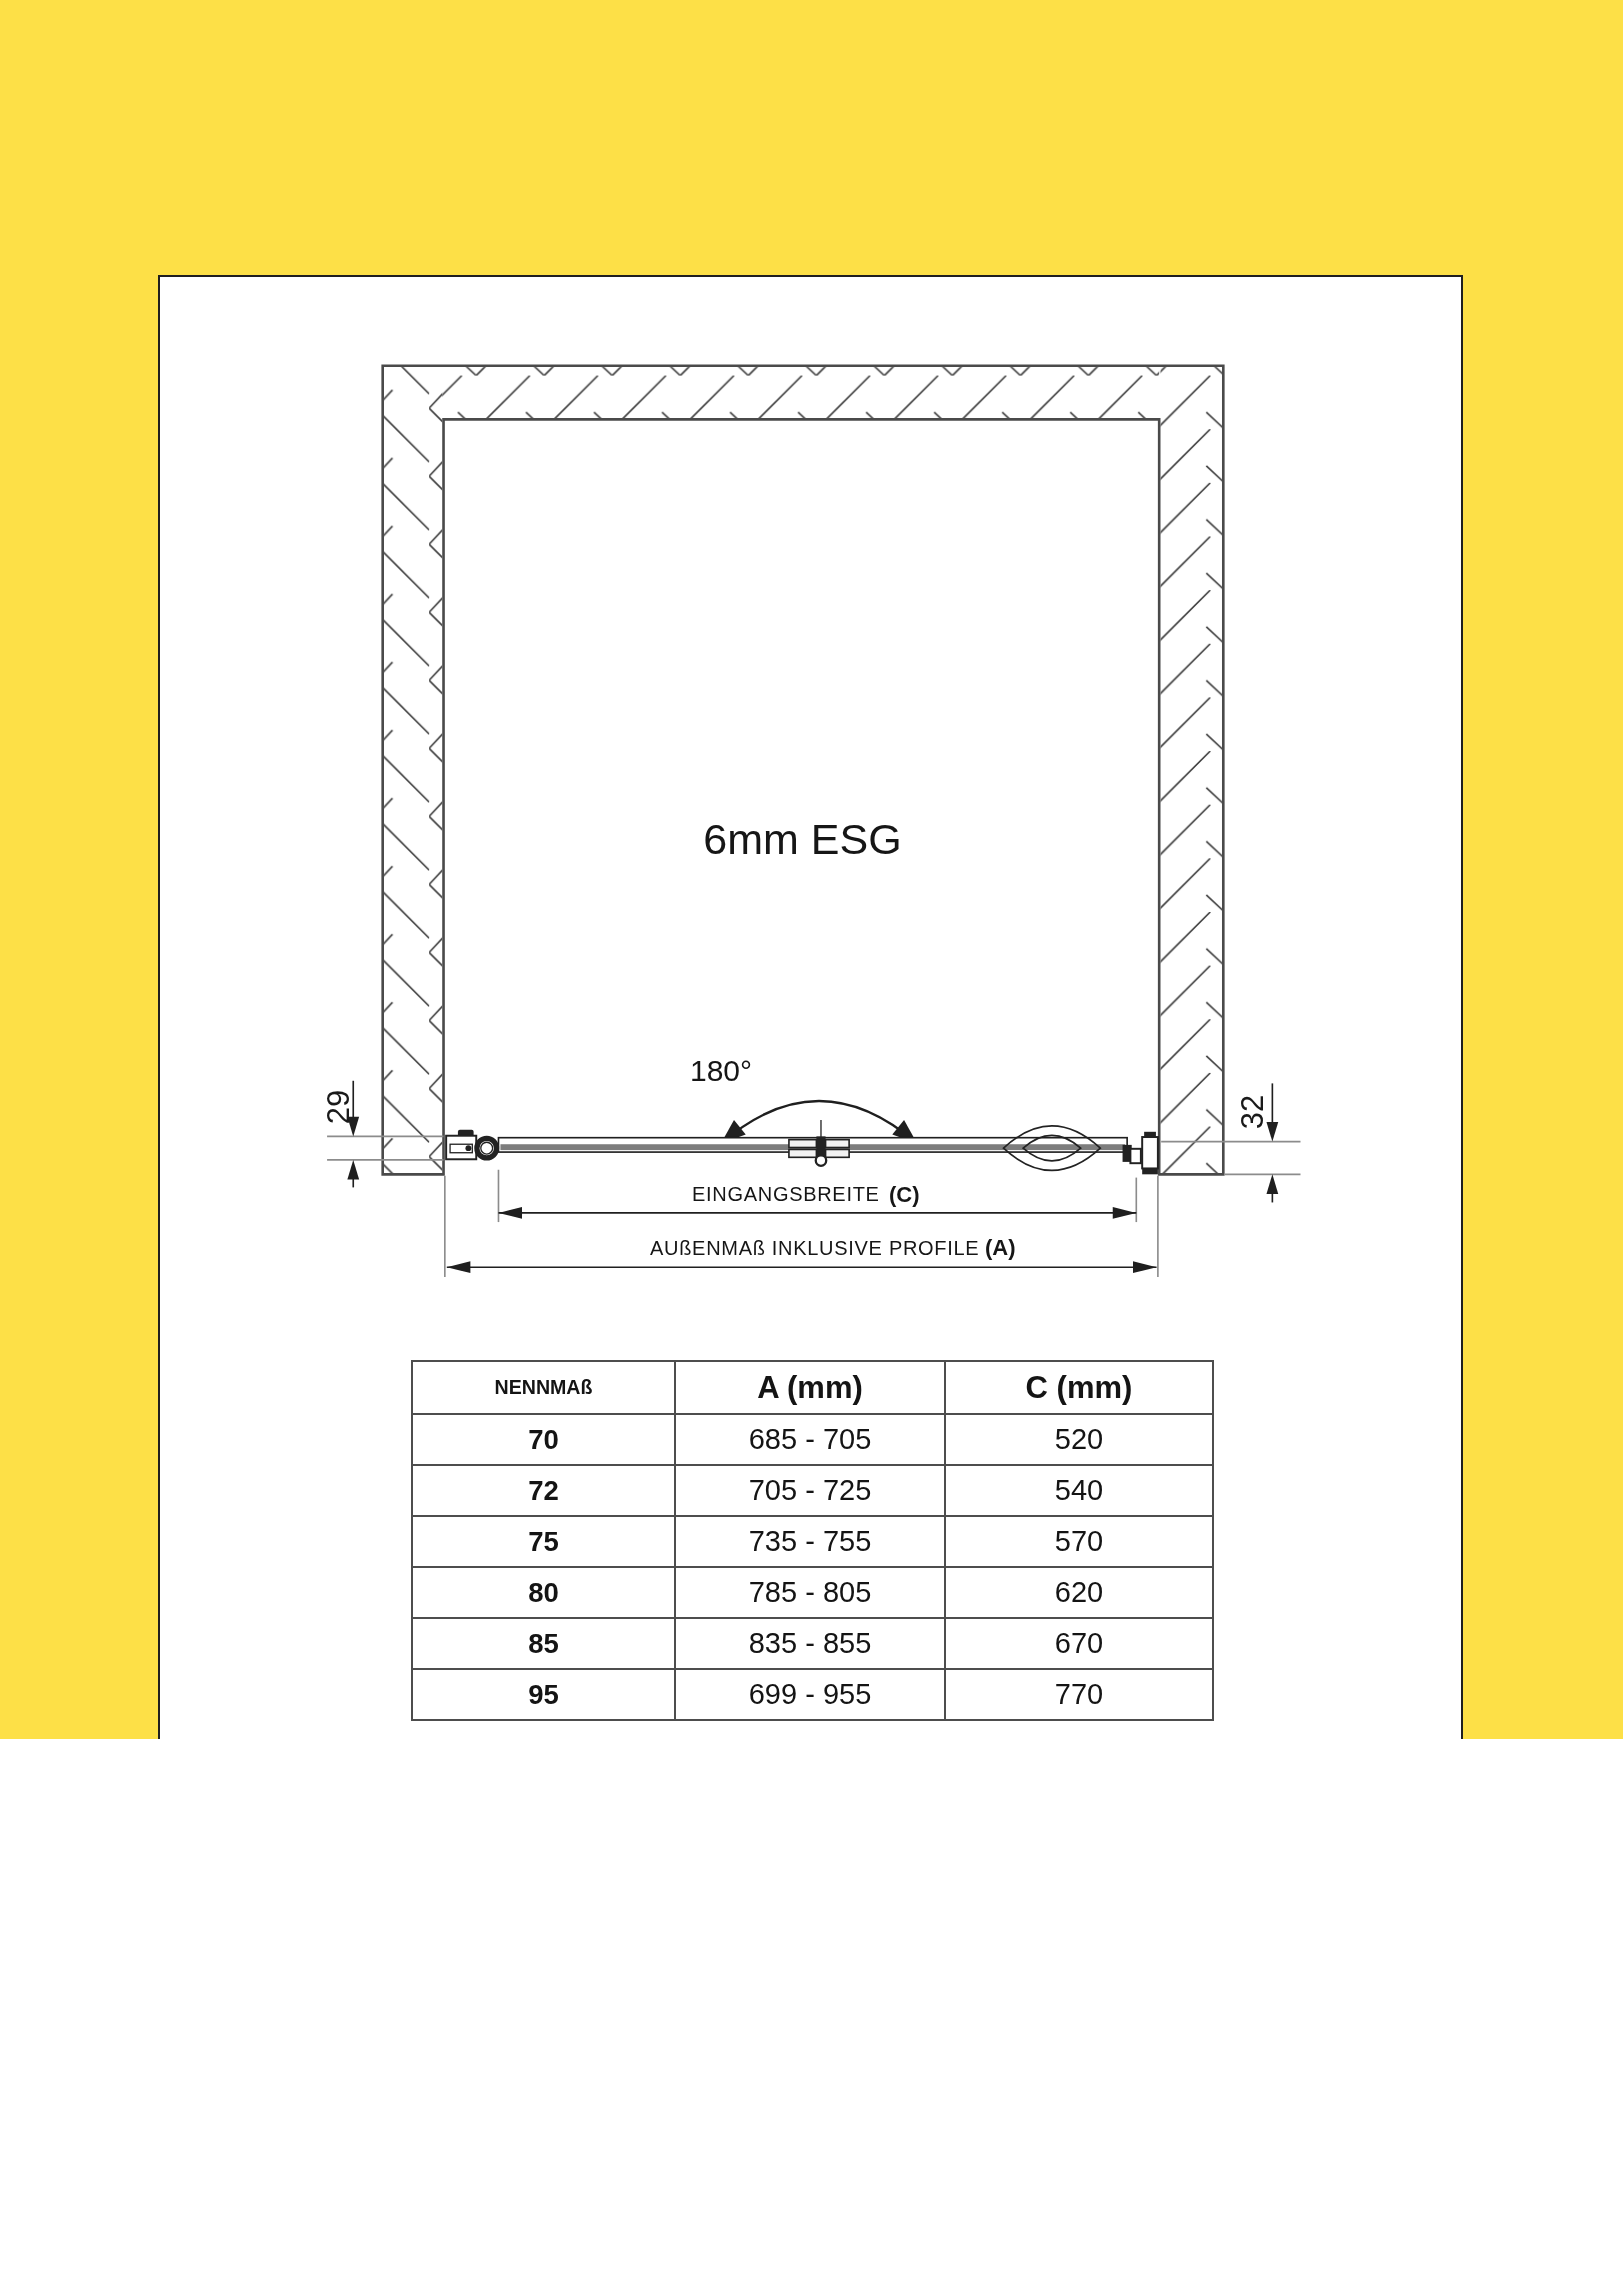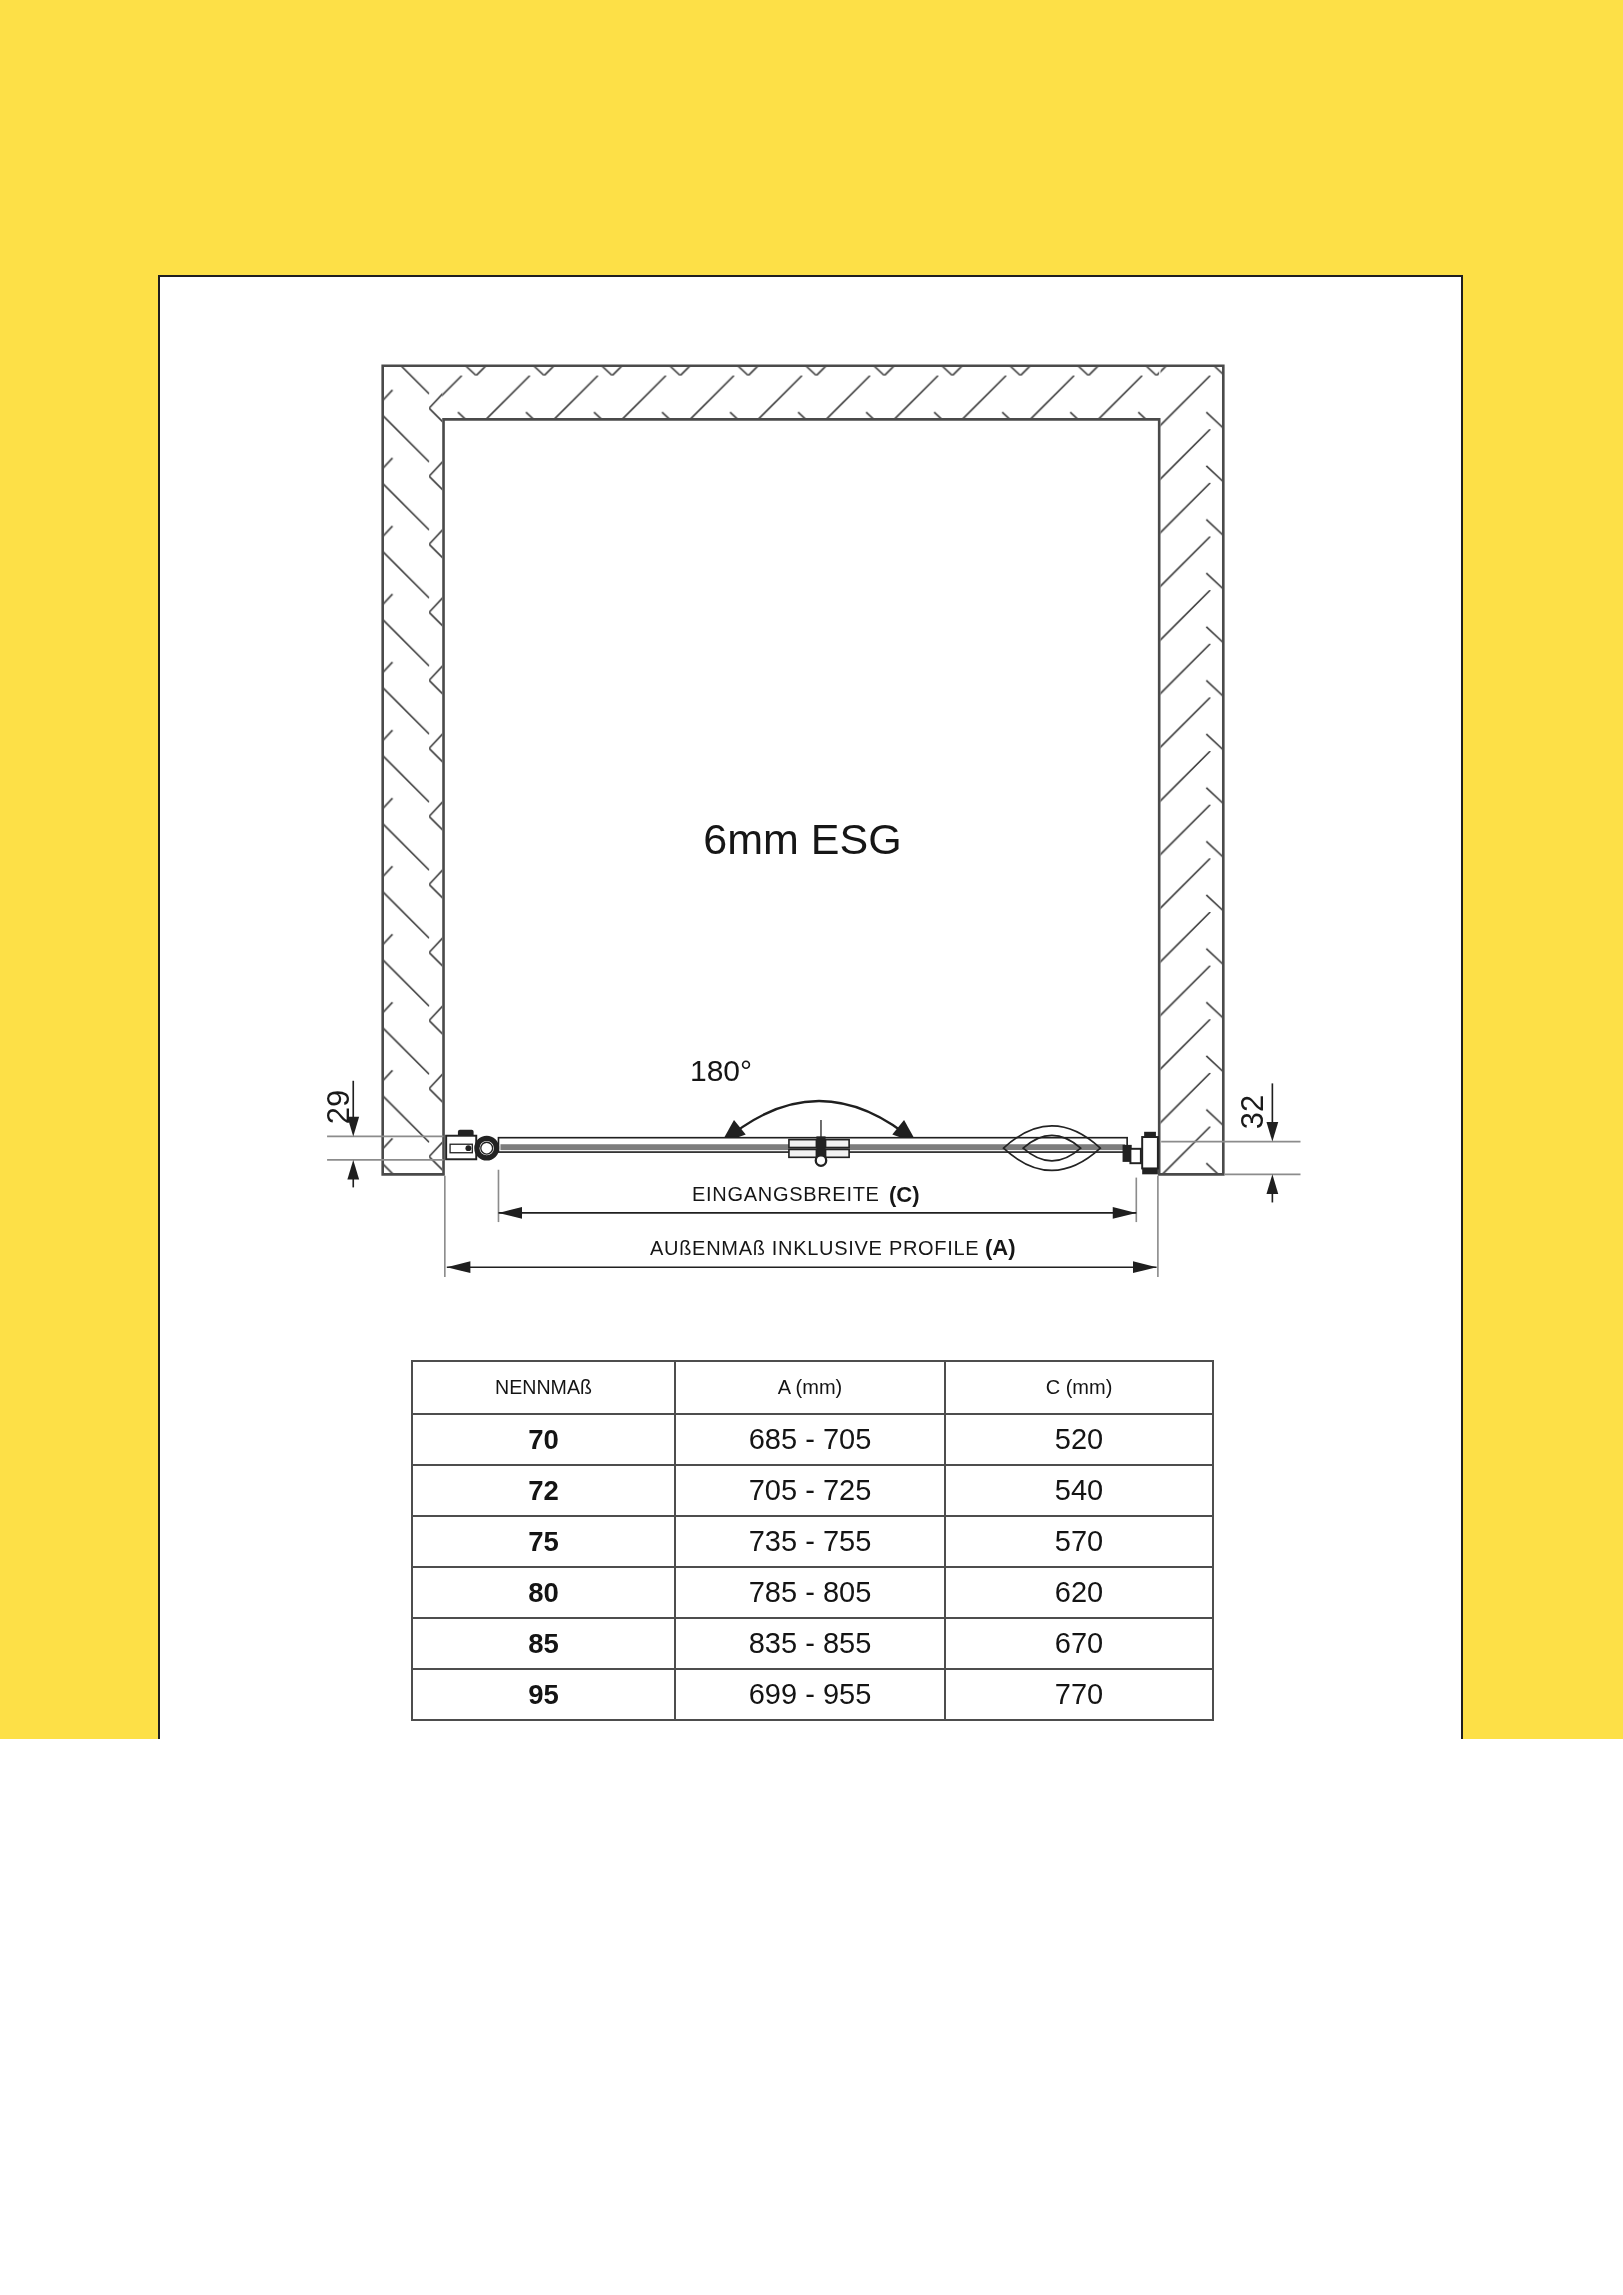--- a/index.html
+++ b/index.html
@@ -12,24 +12,24 @@
   .angle-lbl{left:690px;top:1038px;width:262px;font-size:30px;margin-top:16px;}
   .dim-rot{position:absolute;width:79px;height:34px;text-align:center;font-size:31px;transform:rotate(-90deg);color:#1a1a1a;}
   .dim29{left:298px;top:1090px;}
   .dim32{left:1212px;top:1095px;}
   .c-label{left:692px;top:1183px;font-size:20px;letter-spacing:0.7px;}
   .c-key{left:889px;top:1182px;font-size:22px;font-weight:bold;}
   .a-label{left:650px;top:1237px;font-size:20px;letter-spacing:0.7px;}
   .a-key{left:985px;top:1235px;font-size:22px;font-weight:bold;}
   table.size-table{position:absolute;left:411px;top:1360px;width:800px;border-collapse:collapse;table-layout:fixed;background:#fff;}
   table.size-table th,table.size-table td{border:2px solid #4d4d4d;text-align:center;vertical-align:middle;padding:0;}
-  table.size-table th{height:51px;font-weight:normal;margin-top:43px;}
+  table.size-table th{height:51px;font-weight:bold;margin-top:43px;}
   table.size-table td{height:49px;}
   th.h-nenn{font-size:19.6px;}
-  th.h-a,th.h-c{font-size:20px;border-radius:21px;}
+  th.h-a,th.h-c{font-size:31px;border-radius:21px;}
   td.c-nenn{font-size:27.5px;font-weight:bold;}
   td.c-a,td.c-c{font-size:29px;}
   col.c1{width:263px;} col.c2{width:270px;} col.c3{width:268px;}
 </style>
 </head>
 <body>
 
 <div class="page">
 
   <div class="frame"></div>

